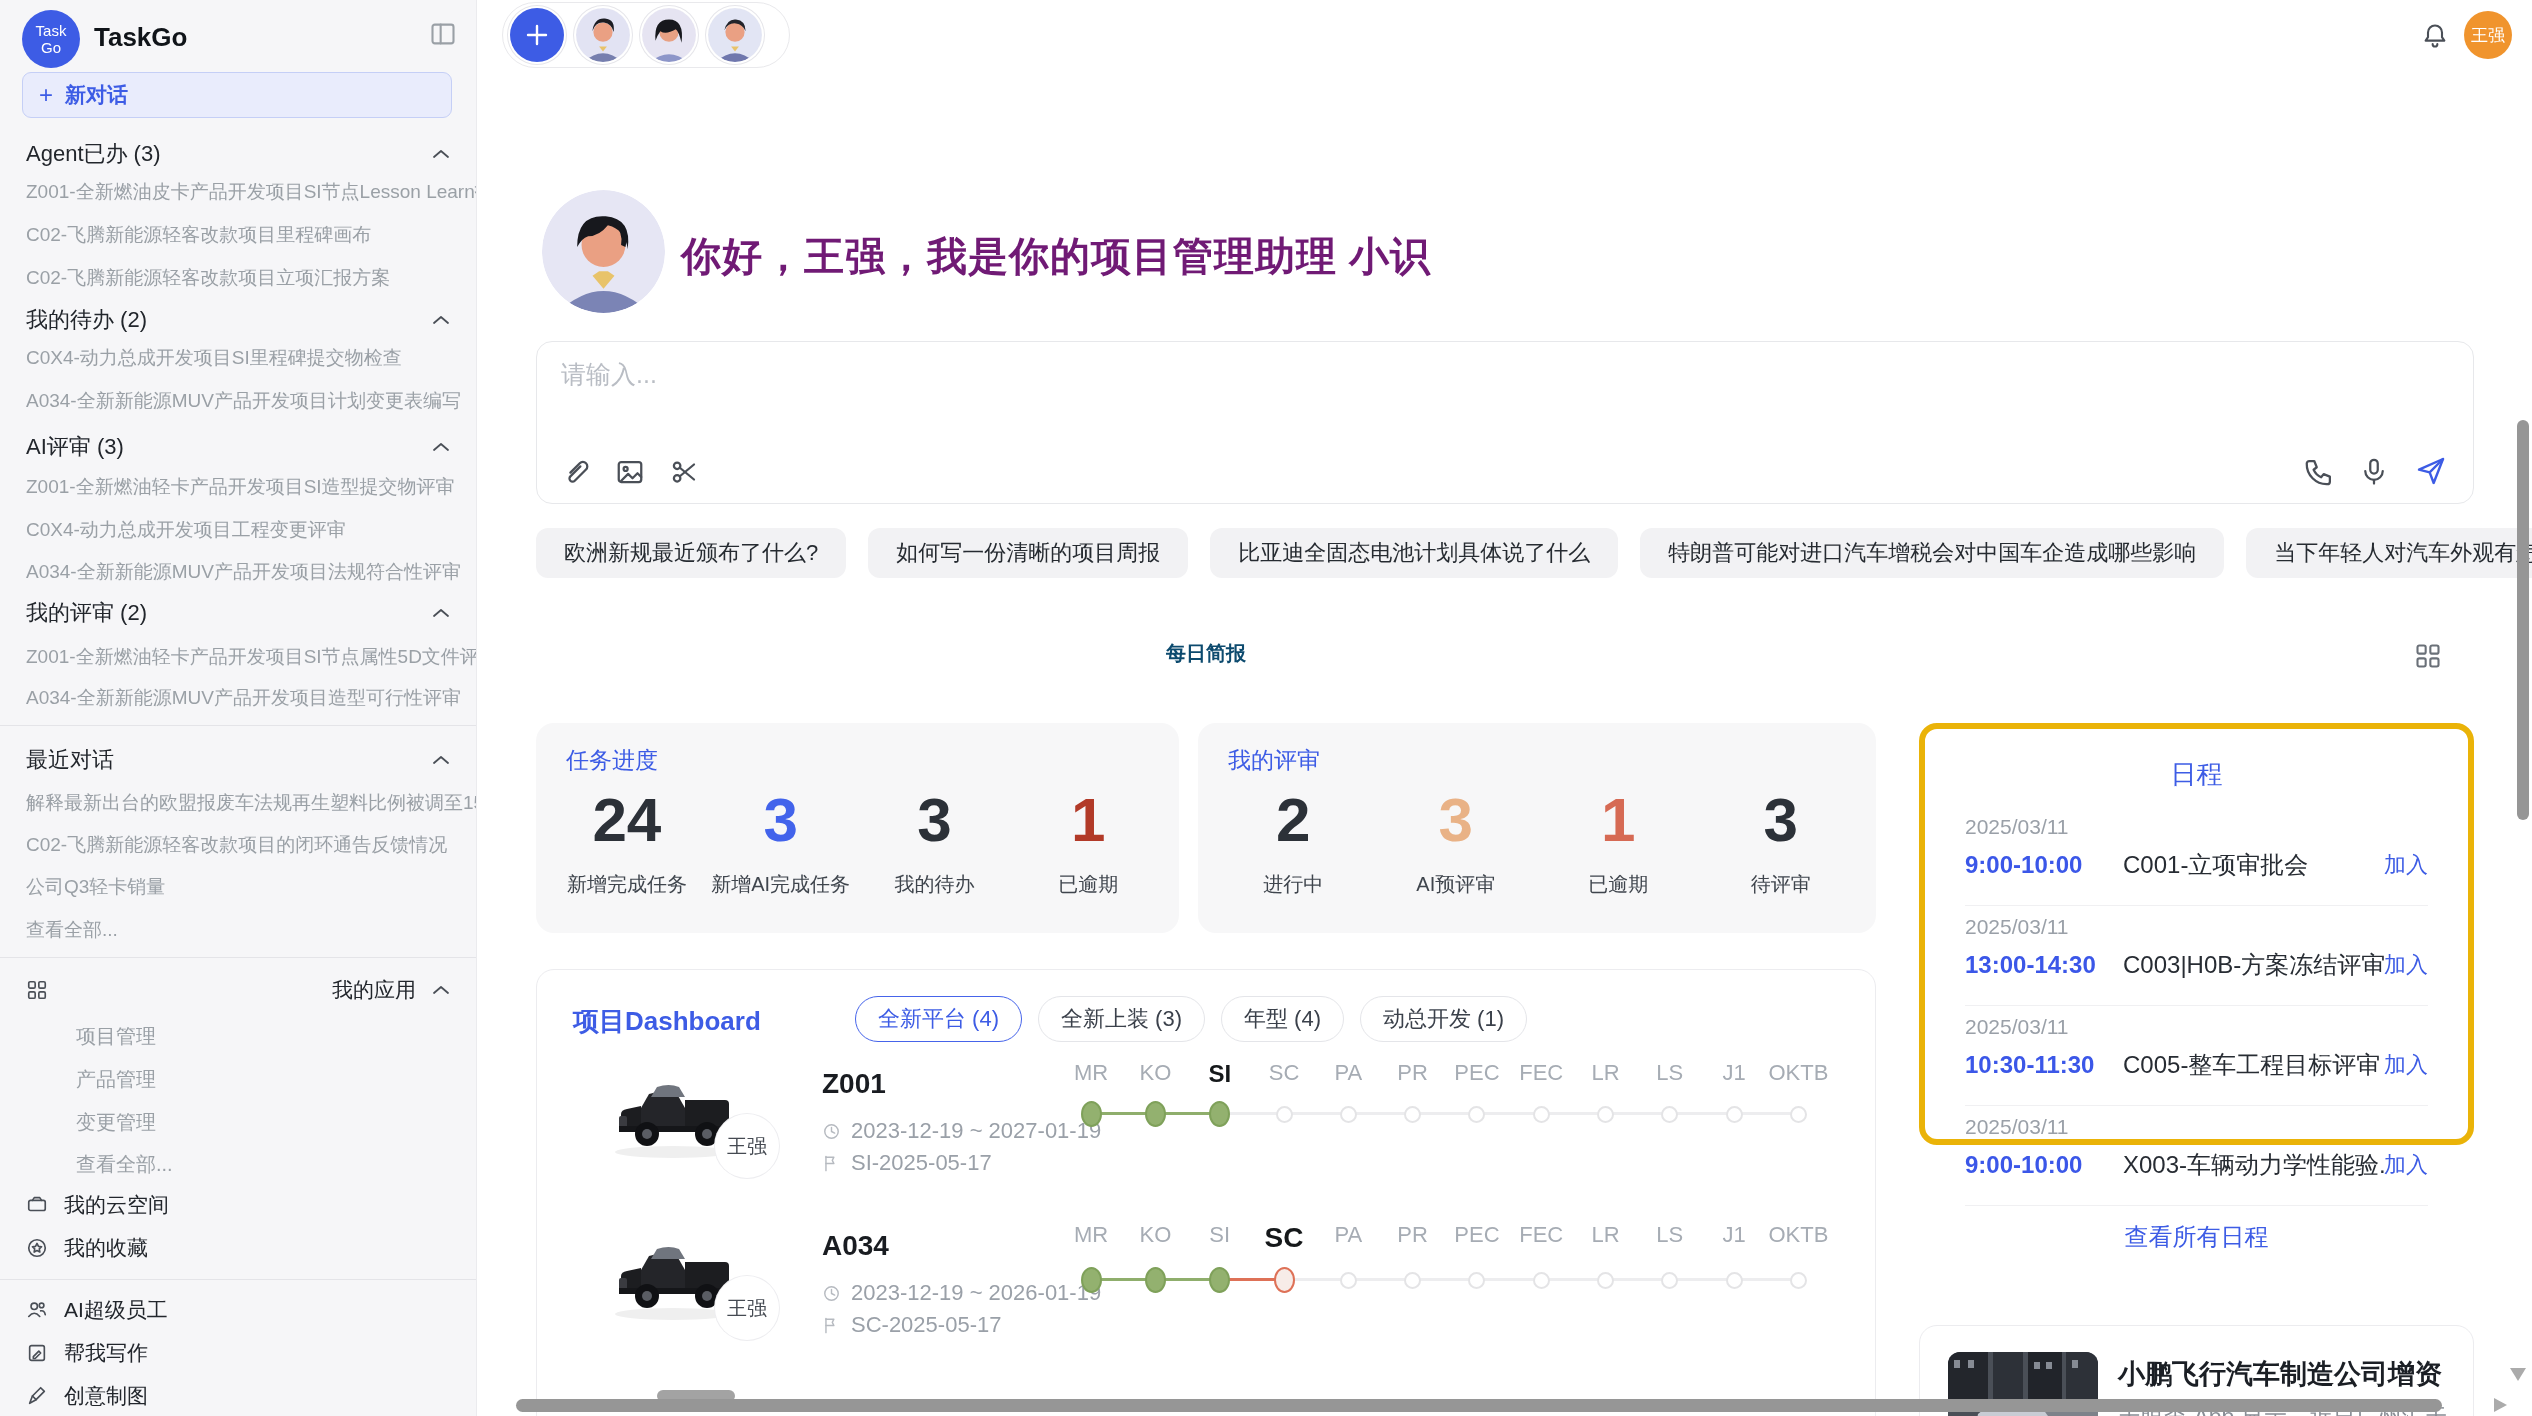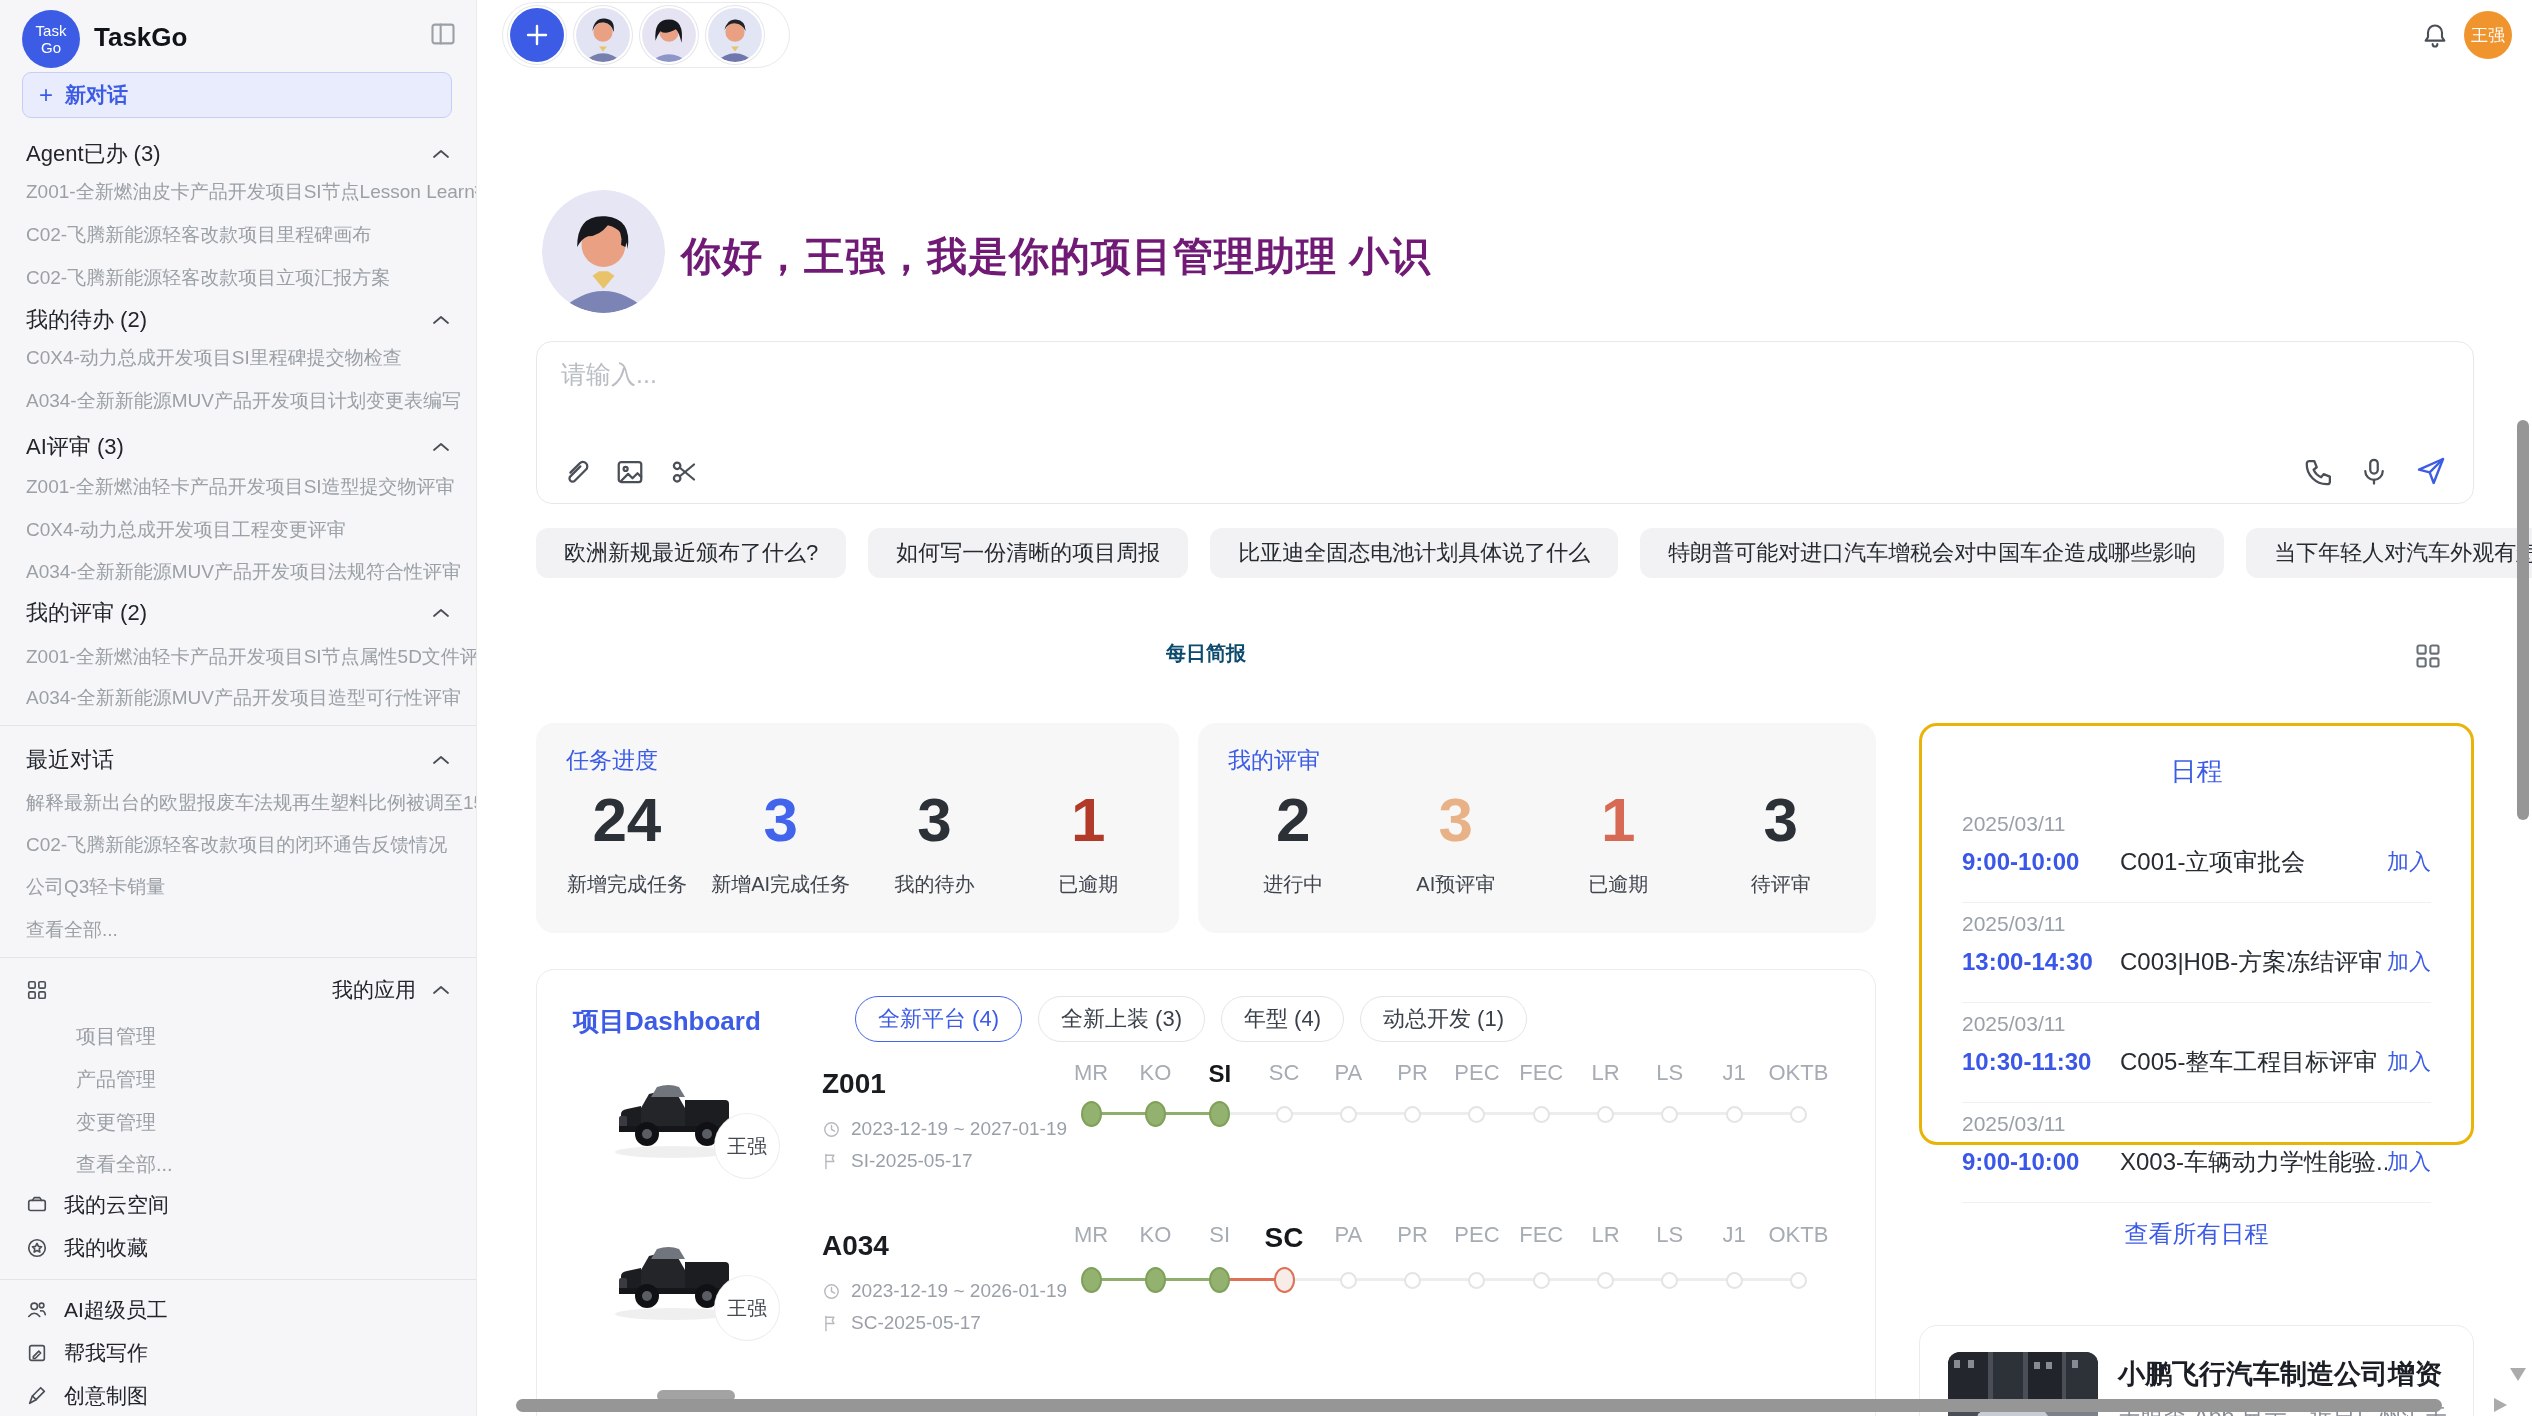--- a/index.html
+++ b/index.html
@@ -63,39 +63,39 @@
   .dash-title{position:absolute;left:36px;top:34px;font-size:26px;font-weight:700;color:#3d5ce5;}
   .tabs{position:absolute;left:318px;top:26px;display:flex;gap:16px;}
   .tab{height:44px;border-radius:24px;border:1px solid #e4e5e9;display:flex;align-items:center;padding:0 22px;
        font-size:22px;color:#3b414b;background:#fff;white-space:nowrap;cursor:pointer;}
   .tab.active{border:1.5px solid #4664ea;color:#3d5ce5;}
   .proj{position:absolute;left:0;width:100%;height:160px;}
   .truck{position:absolute;left:70px;top:12px;}
   .owner{position:absolute;left:178px;top:56px;width:64px;height:64px;border-radius:50%;background:#fff;
          box-shadow:0 0 0 1px #ededf0;display:flex;align-items:center;justify-content:center;font-size:20px;color:#454a52;}
   .pname{position:absolute;left:285px;top:10px;font-size:28px;font-weight:700;color:#191c21;}
-  .pmeta{position:absolute;left:285px;display:flex;align-items:center;gap:10px;font-size:19px;color:#9aa0a8;white-space:nowrap;}
+  .pmeta{position:absolute;left:285px;display:flex;align-items:center;gap:10px;font-size:22px;color:#9aa0a8;white-space:nowrap;}
   .ms{position:absolute;left:522px;top:2px;width:772px;}
   .ms-labels{display:flex;}
   .ms-labels span{width:64.3px;text-align:center;font-size:22px;color:#a6acb4;}
   .ms-labels span.cur{color:#15181a;font-weight:700;font-size:24px;}
   .ms-labels span.cur.big{font-size:28px;}
   .ms-track{position:relative;height:46px;margin-top:4px;}
   .line{position:absolute;top:20px;height:3px;background:#ededef;}
   .line.base{left:32px;right:32px;}
   .line.green{left:32px;width:129px;background:#8fae6c;}
   .line.red{left:161px;width:64px;background:#de7157;}
   .dots{position:absolute;left:0;right:0;top:0;display:flex;}
   .dcell{width:64.3px;height:44px;display:flex;align-items:center;justify-content:center;}
   .dot{box-sizing:border-box;border-radius:50%;background:#fff;border:2px solid #e4e4e6;width:17px;height:17px;}
   .dot.done{width:21px;height:26px;background:#93b16f;border:2px solid #7fa15a;}
   .dot.cur-red{width:21px;height:26px;background:#f7ece8;border:2px solid #de7157;}
   .sliver{position:absolute;left:120px;top:420px;width:78px;height:12px;border-radius:8px;background:#a3a3a3;}
   
-  .sched{left:1919px;top:723px;width:555px;height:422px;background:#fff;border:3px solid #eab308;border-radius:18px;box-sizing:border-box;}
+  .sched{left:1919px;top:723px;width:555px;height:422px;background:#fff;border:6px solid #eab308;border-radius:18px;box-sizing:border-box;}
   .sched-title{position:absolute;left:0;right:0;top:28px;text-align:center;font-size:26px;color:#3d5ce5;}
   .sch{position:absolute;left:40px;right:40px;}
   .sch .d{font-size:21px;color:#9aa0a8;}
   .sch .row{display:flex;align-items:center;margin-top:10px;}
   .sch .t{width:158px;font-size:24px;font-weight:700;color:#3b57e8;}
   .sch .n{flex:1;font-size:24px;color:#272c33;white-space:nowrap;overflow:hidden;}
   .sch .j{font-size:22px;color:#3d5ce5;cursor:pointer;}
   .schdiv{position:absolute;left:40px;right:40px;height:1px;background:#f0f0f2;}
   .sched-all{position:absolute;left:0;right:0;top:492px;text-align:center;font-size:24px;color:#3d5ce5;cursor:pointer;}
   

